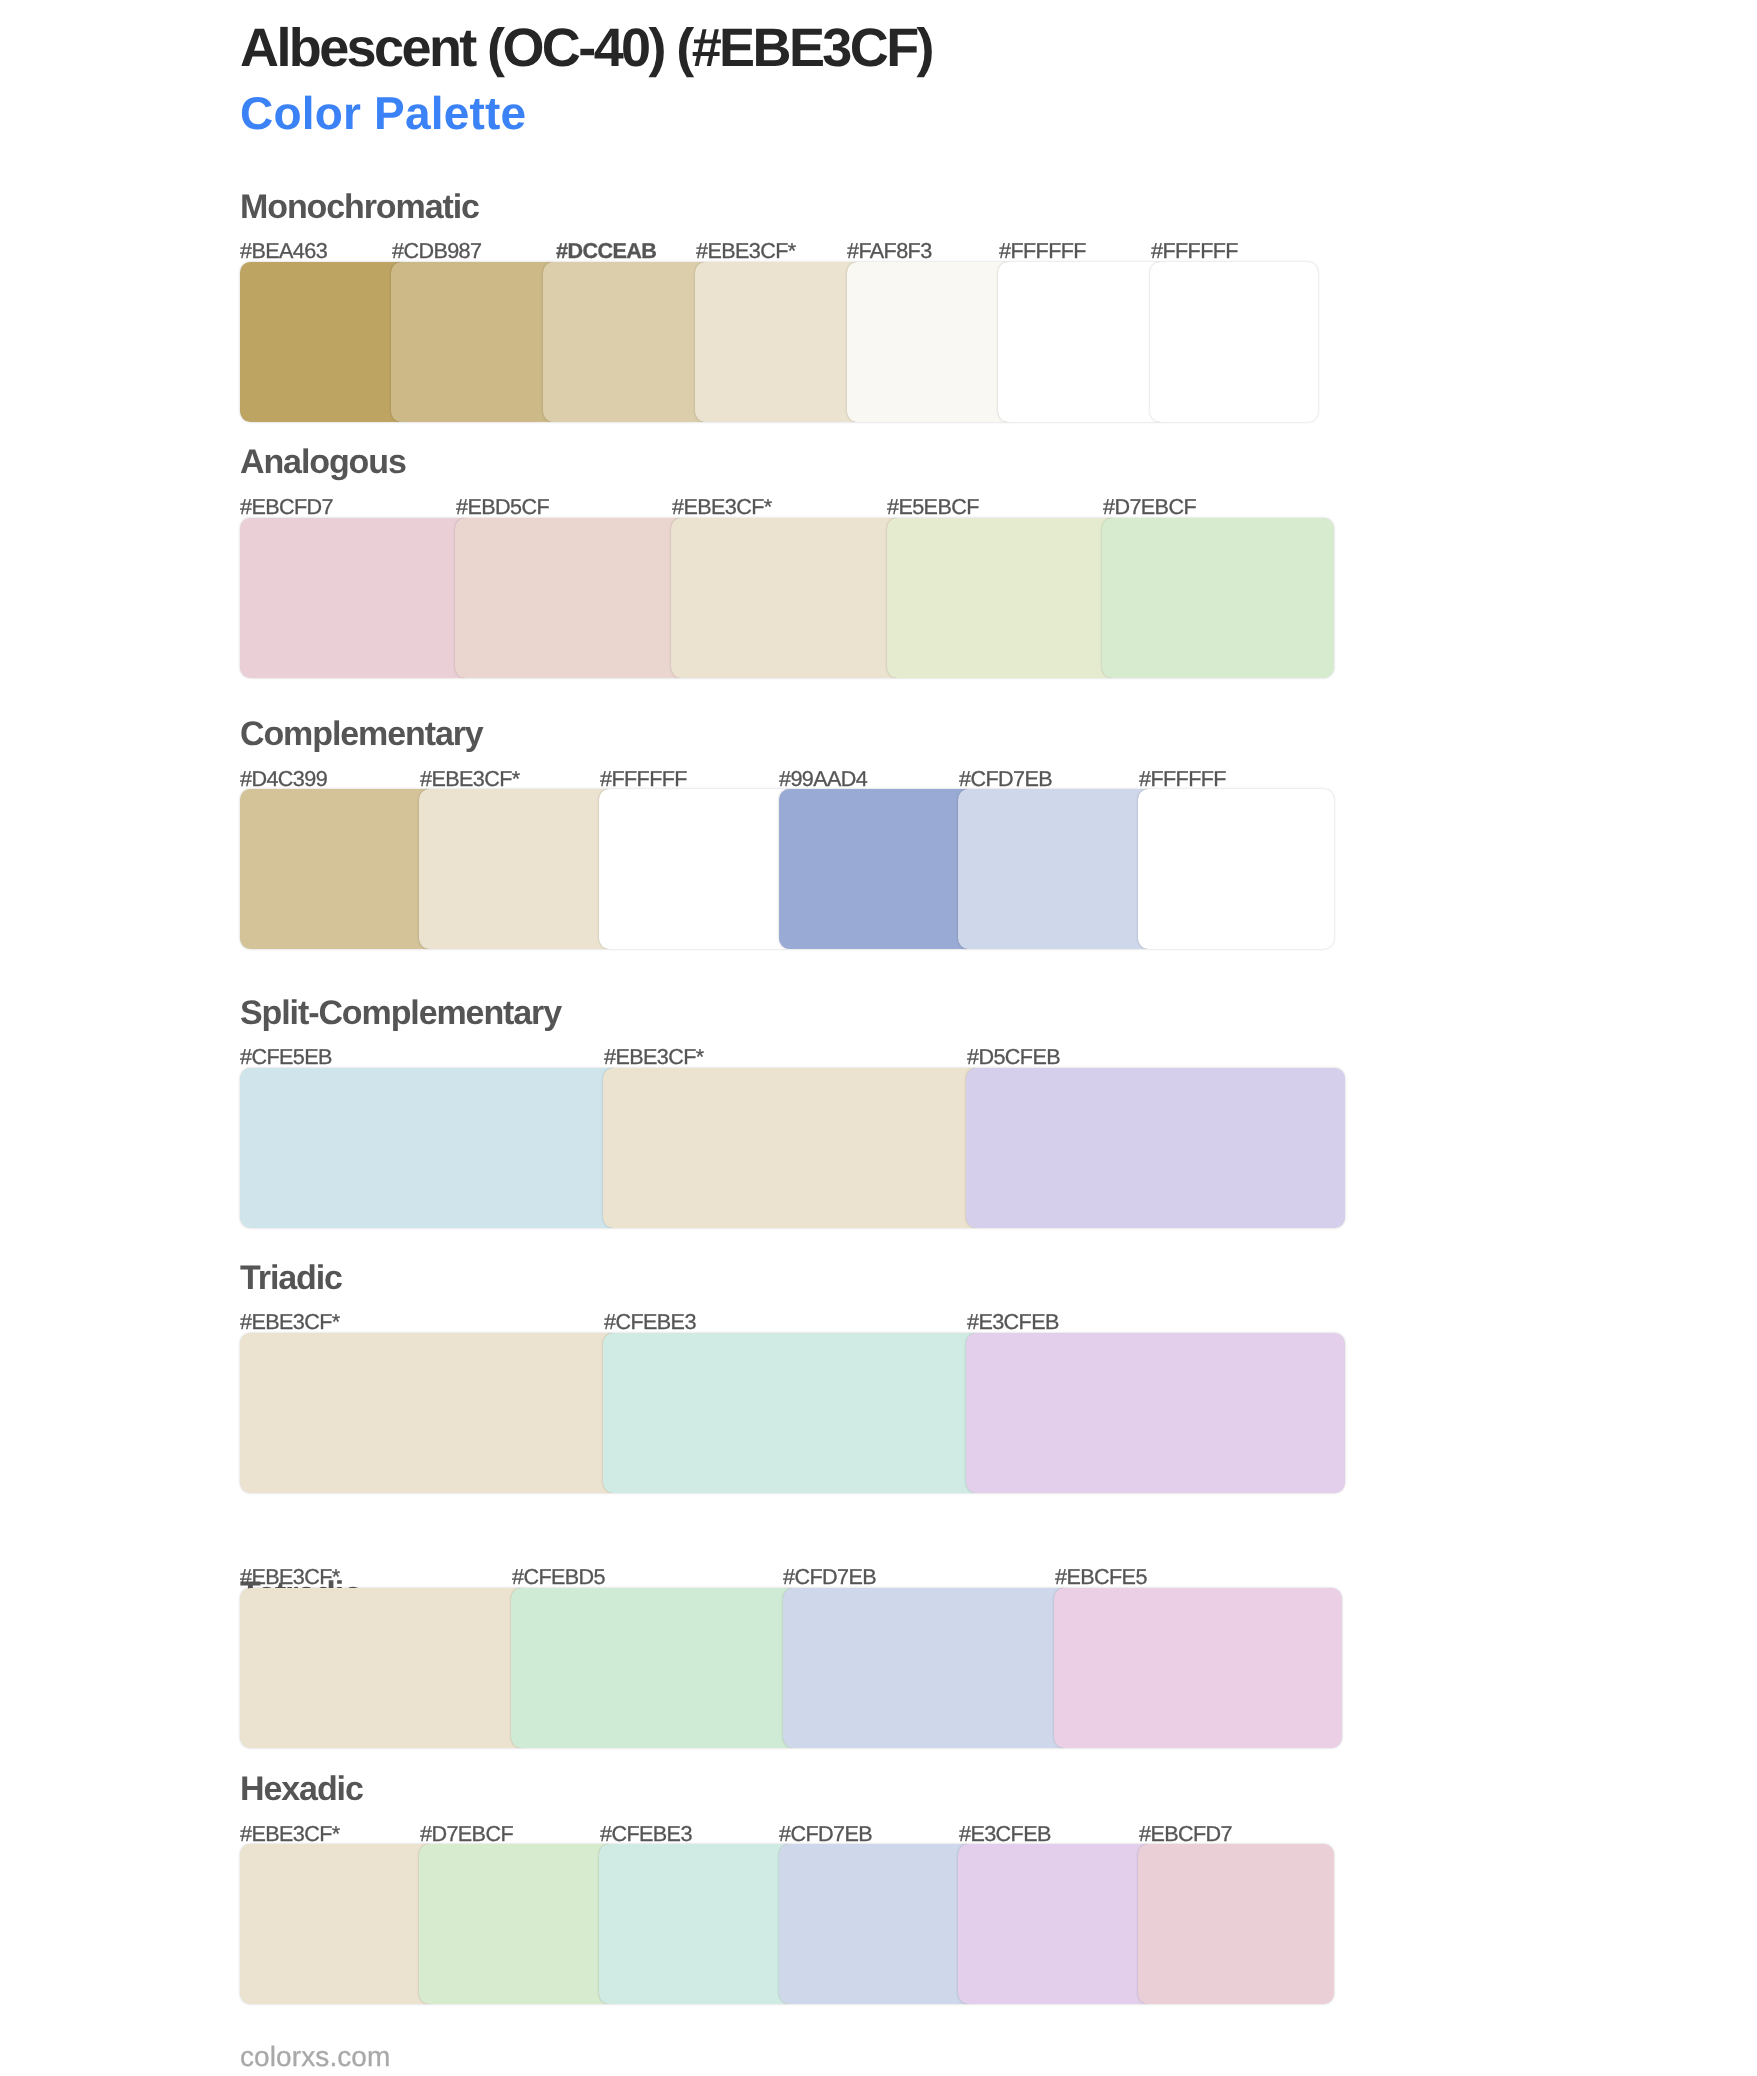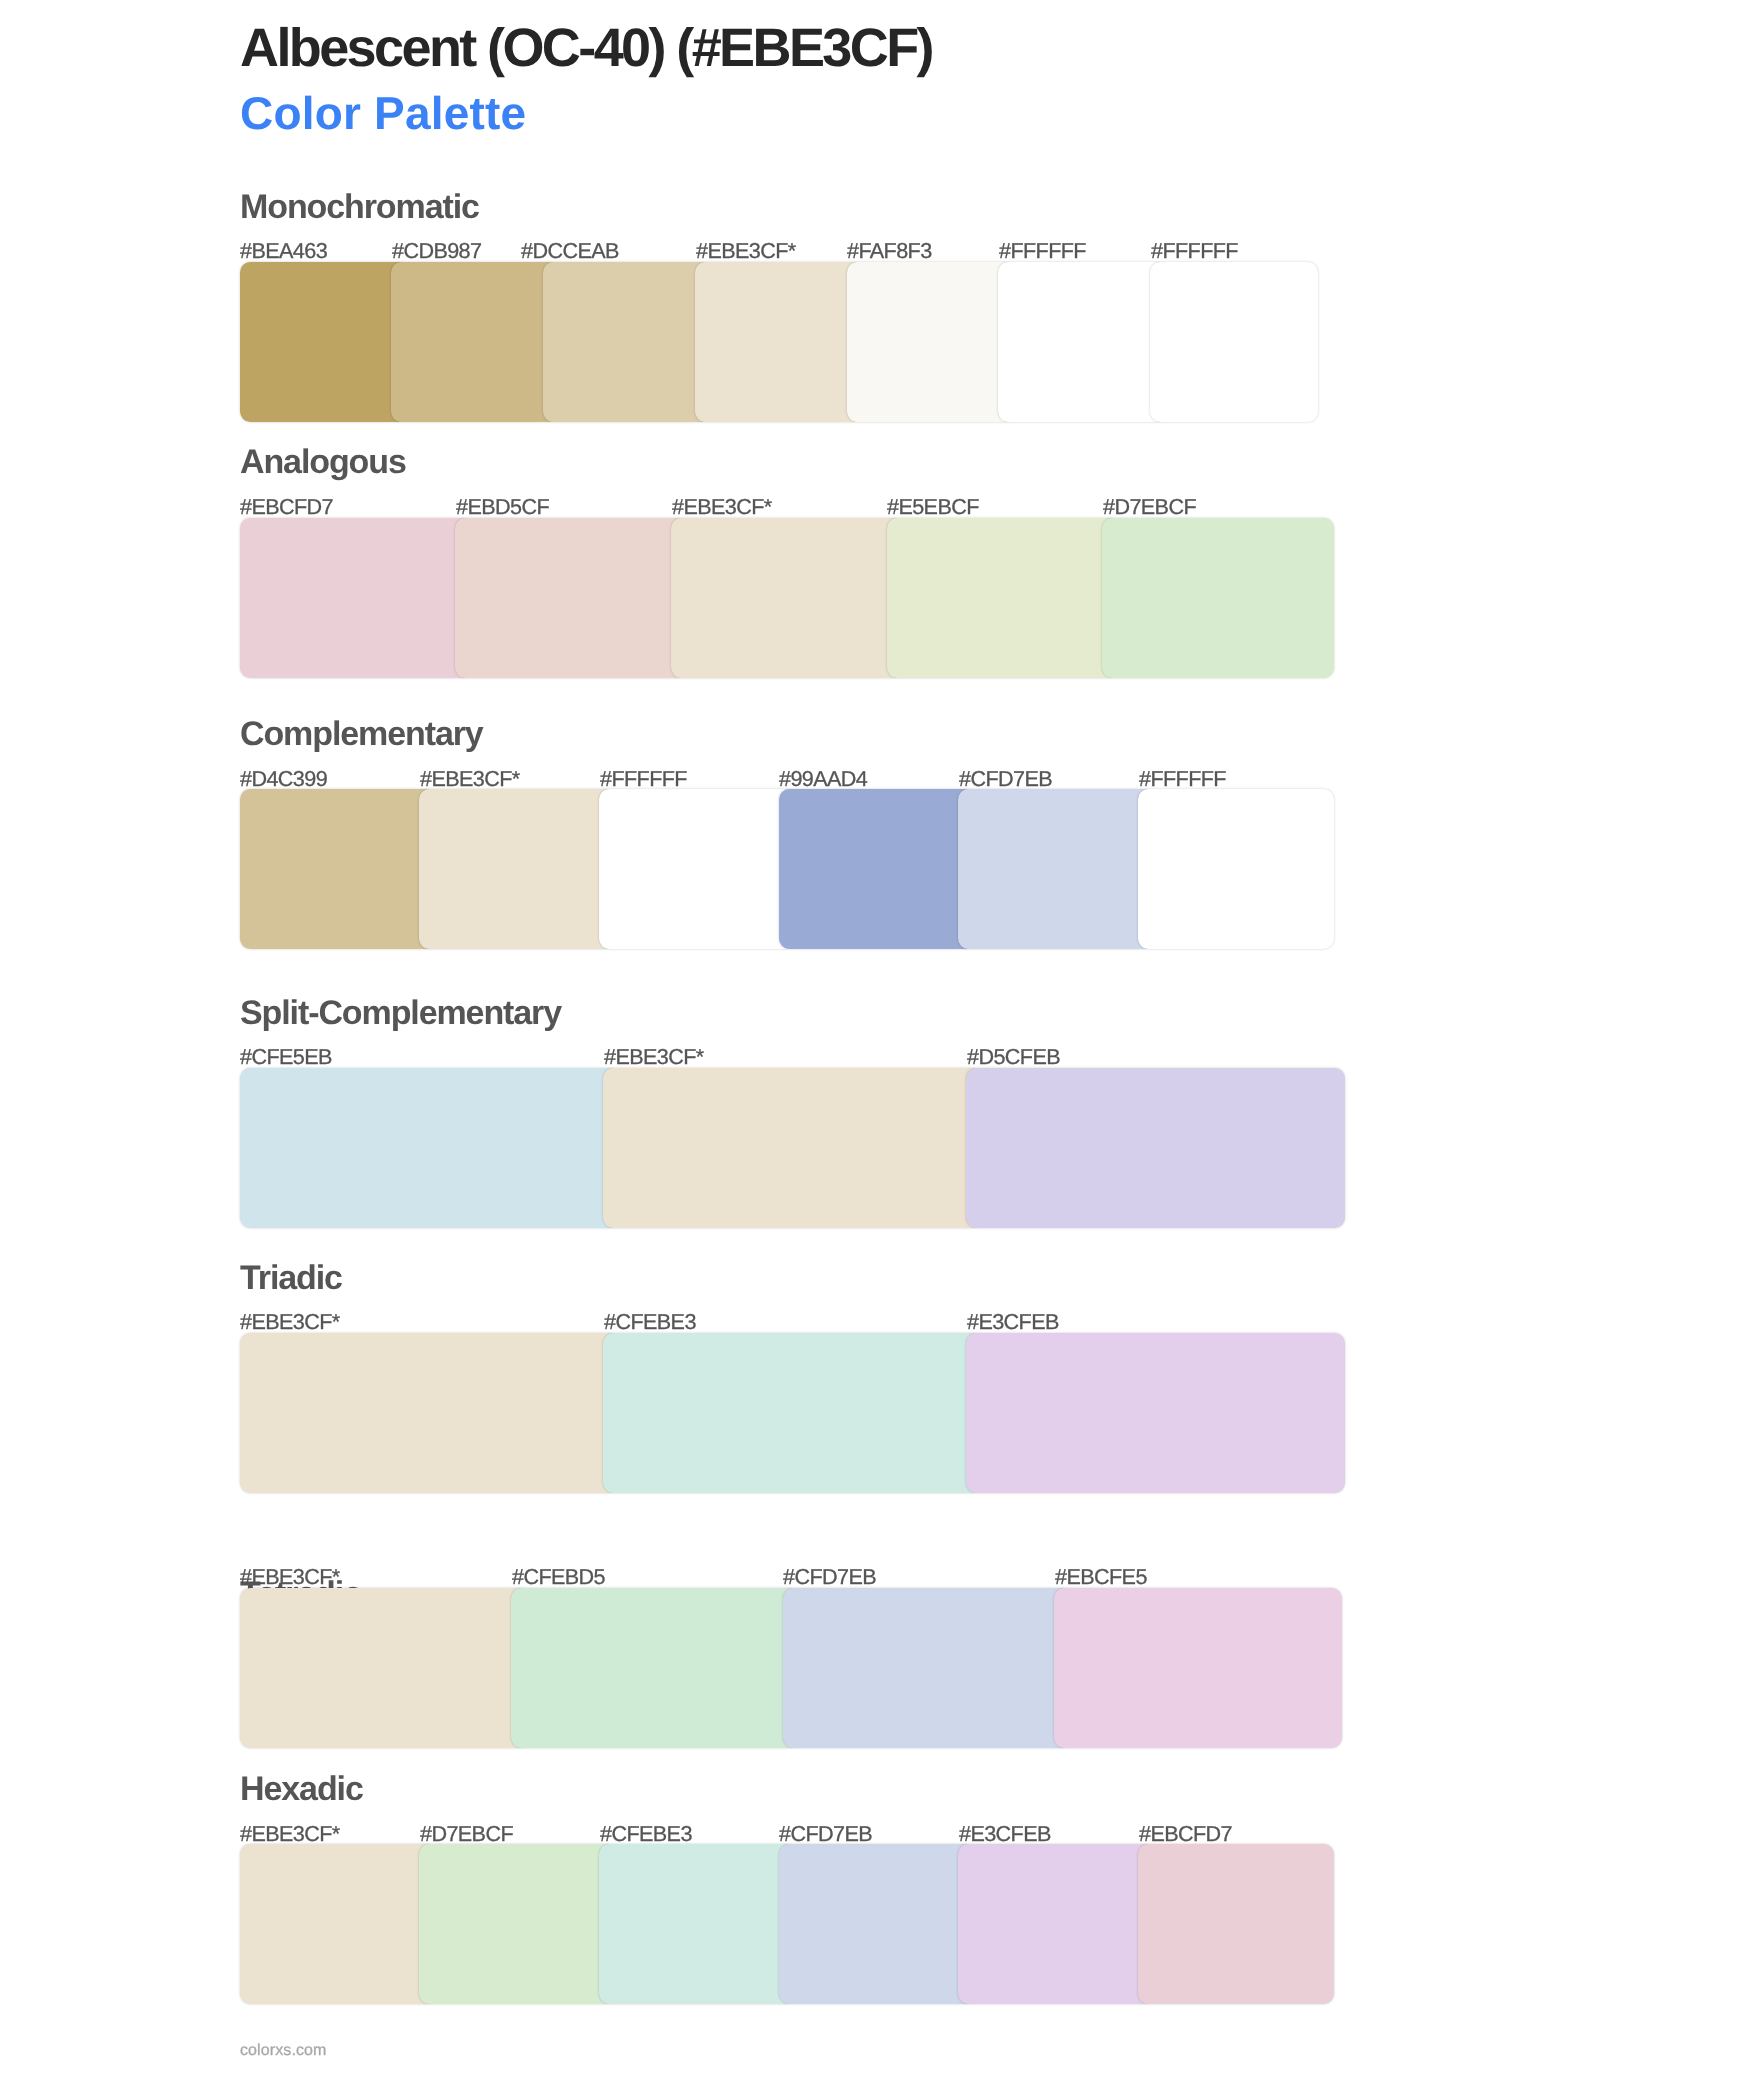--- a/index.html
+++ b/index.html
@@ -34,21 +34,21 @@
   }
   .hexlabel{
     position:absolute;
     font-size:21.6px;font-weight:normal;color:#555555;
     line-height:1;white-space:nowrap;letter-spacing:-0.6px;
     -webkit-text-stroke:0.3px #555555;
     transform:translateZ(0);
   }
   .footer{
     position:absolute;left:240px;top:2043px;
-    font-size:16px;font-weight:normal;color:#a8a8a8;
+    font-size:28px;font-weight:normal;color:#a8a8a8;
     line-height:1;white-space:nowrap;letter-spacing:0.1px;
     -webkit-text-stroke:0.3px #a8a8a8;
     transform:translateZ(0);
   }
   .swatch{
     position:absolute;
     border-radius:10.4px;
     box-shadow:0 0 2.4px rgba(0,0,0,0.22);
   }
 </style>
@@ -58,21 +58,21 @@
 <div class="page">
   <div class="title">Albescent (OC-40) (#EBE3CF)</div>
   <div class="subtitle">Color Palette</div>
   <div id="sections">
       <div class="section-title" style="left: 240px; top: 190px;">Monochromatic</div>
       <div class="swatch" style="left: 240px; top: 262px; width: 168px; height: 160px; z-index: 1; background: rgb(190, 164, 99);"></div>
       <div class="hexlabel" style="left: 240px; top: 240px;">#BEA463</div>
       <div class="swatch" style="left: 391px; top: 262px; width: 168px; height: 160px; z-index: 2; background: rgb(205, 185, 135);"></div>
       <div class="hexlabel" style="left: 392px; top: 240px;">#CDB987</div>
       <div class="swatch" style="left: 543px; top: 262px; width: 168px; height: 160px; z-index: 3; background: rgb(220, 206, 171);"></div>
-      <div class="hexlabel" style="left: 521px; top: 240px;">#DCCEAB</div>
+      <div class="hexlabel" style="left: 556px; top: 240px; font-weight: bold;">#DCCEAB</div>
       <div class="swatch" style="left: 695px; top: 262px; width: 168px; height: 160px; z-index: 4; background: rgb(235, 227, 207);"></div>
       <div class="hexlabel" style="left: 696px; top: 240px;">#EBE3CF*</div>
       <div class="swatch" style="left: 847px; top: 262px; width: 168px; height: 160px; z-index: 5; background: rgb(250, 248, 243);"></div>
       <div class="hexlabel" style="left: 847px; top: 240px;">#FAF8F3</div>
       <div class="swatch" style="left: 998px; top: 262px; width: 168px; height: 160px; z-index: 6; background: rgb(255, 255, 255);"></div>
       <div class="hexlabel" style="left: 999px; top: 240px;">#FFFFFF</div>
       <div class="swatch" style="left: 1150px; top: 262px; width: 168px; height: 160px; z-index: 7; background: rgb(255, 255, 255);"></div>
       <div class="hexlabel" style="left: 1151px; top: 240px;">#FFFFFF</div>
       <div class="section-title" style="left: 240px; top: 445px;">Analogous</div>
       <div class="swatch" style="left: 240px; top: 518px; width: 232px; height: 160px; z-index: 1; background: rgb(235, 207, 215);"></div>

